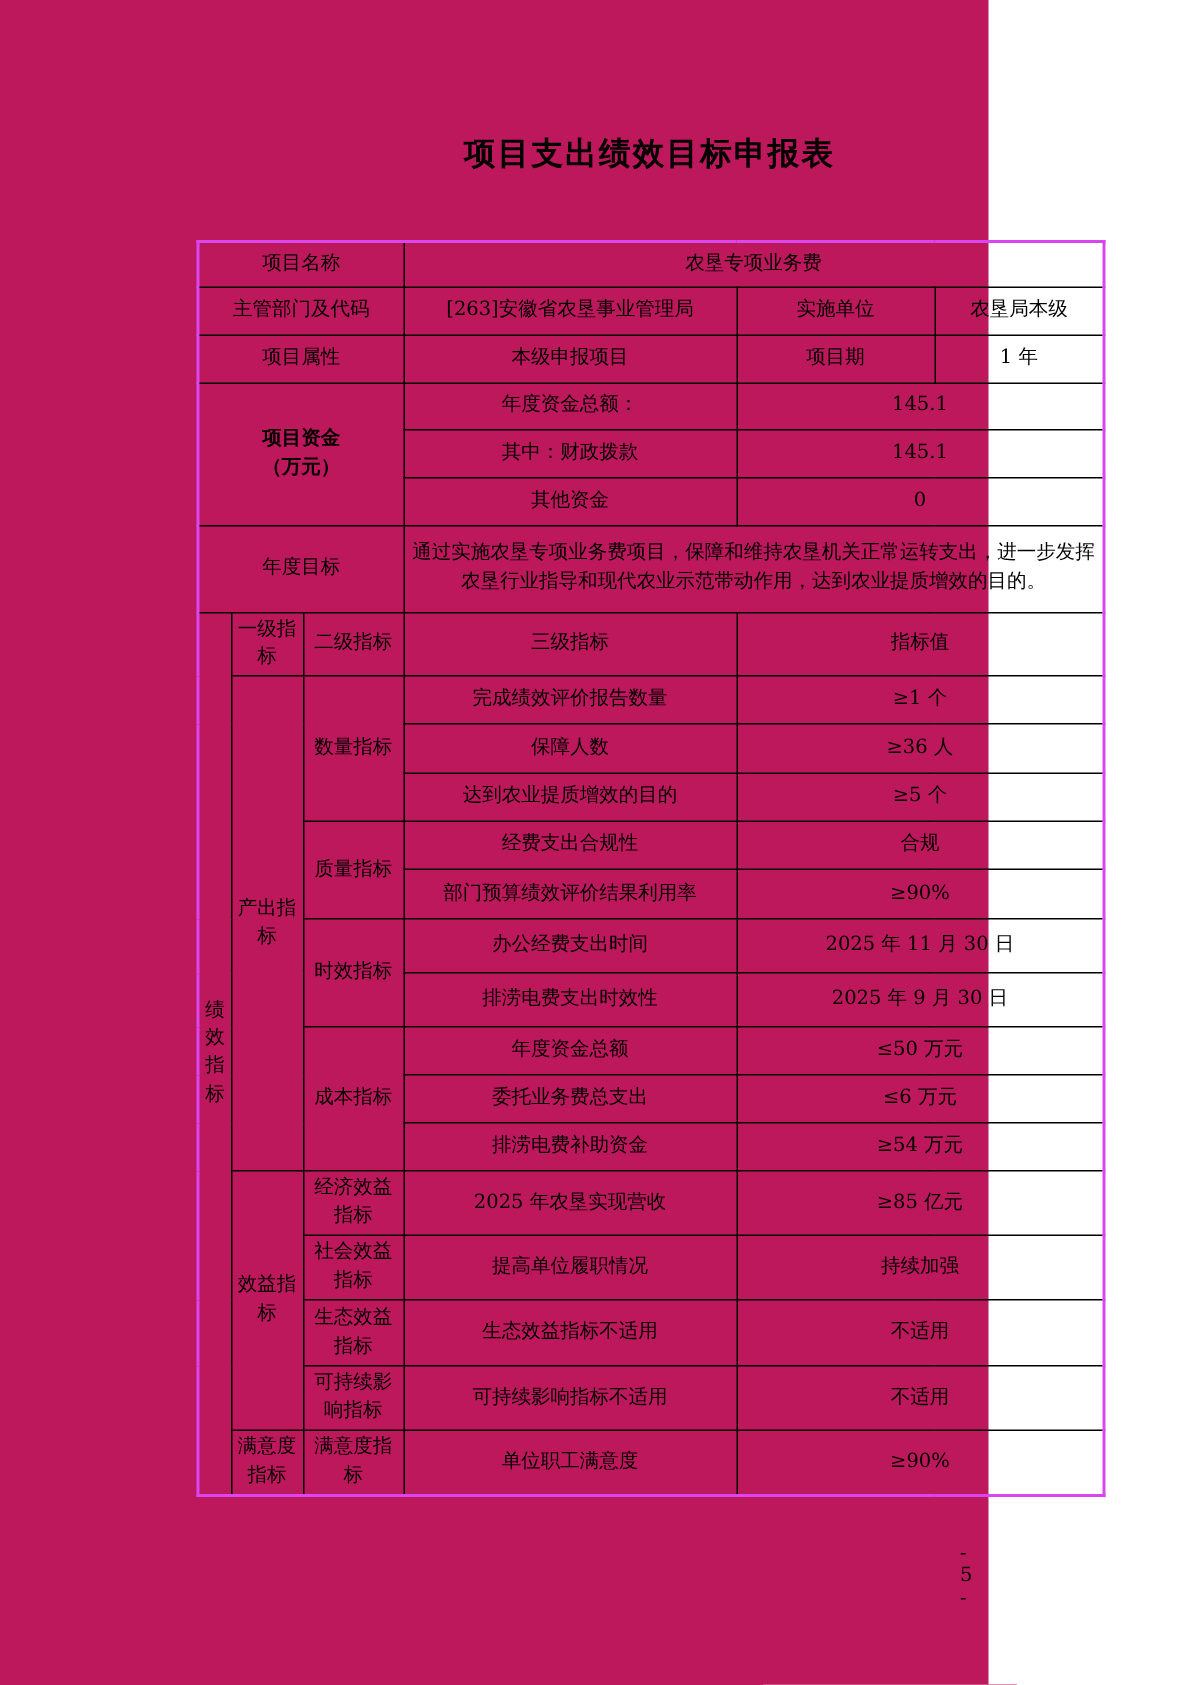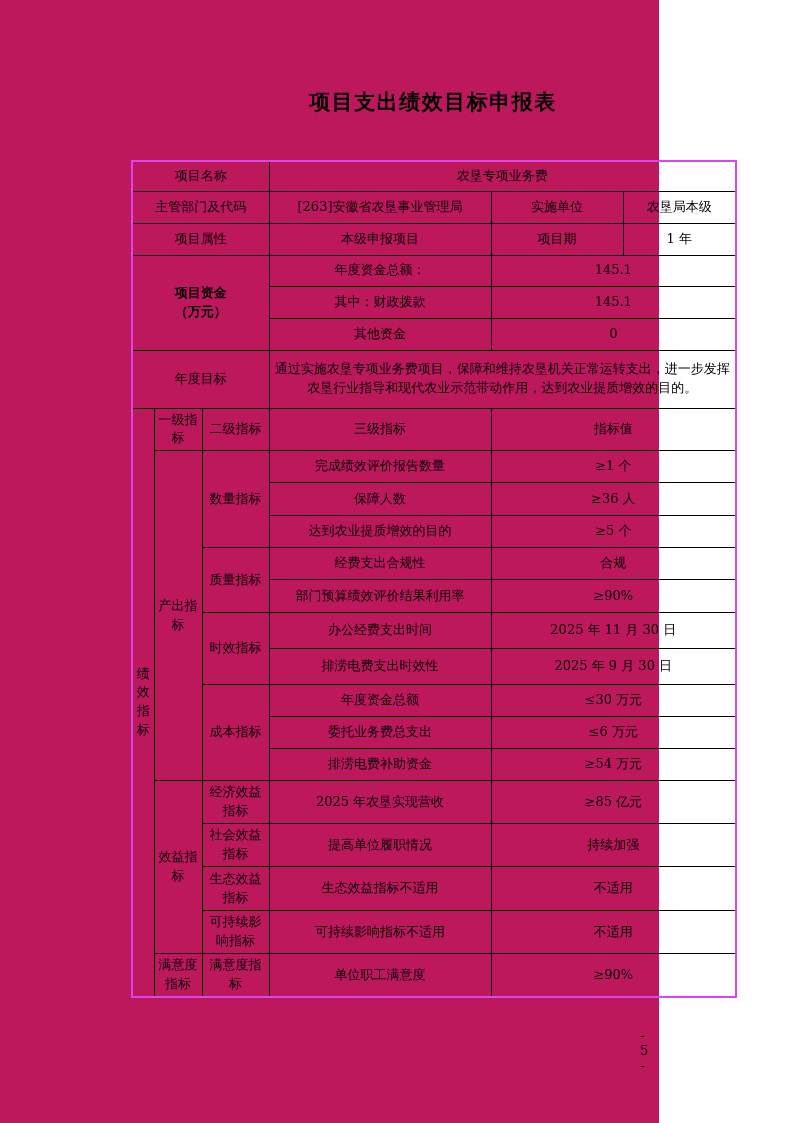--- a/index.html
+++ b/index.html
@@ -140,21 +140,21 @@
       <td>办公经费支出时间</td>
       <td colspan="2">2025 年 11 月 30 日</td>
     </tr>
     <tr style="height:36px">
       <td>排涝电费支出时效性</td>
       <td colspan="2">2025 年 9 月 30 日</td>
     </tr>
     <tr style="height:32px">
       <td rowspan="3" class="ind-l2">成本指标</td>
       <td>年度资金总额</td>
-      <td colspan="2">≤30 万元</td>
+      <td colspan="2">≤50 万元</td>
     </tr>
     <tr style="height:32px">
       <td>委托业务费总支出</td>
       <td colspan="2">≤6 万元</td>
     </tr>
     <tr style="height:32px">
       <td>排涝电费补助资金</td>
       <td colspan="2">≥54 万元</td>
     </tr>
 

